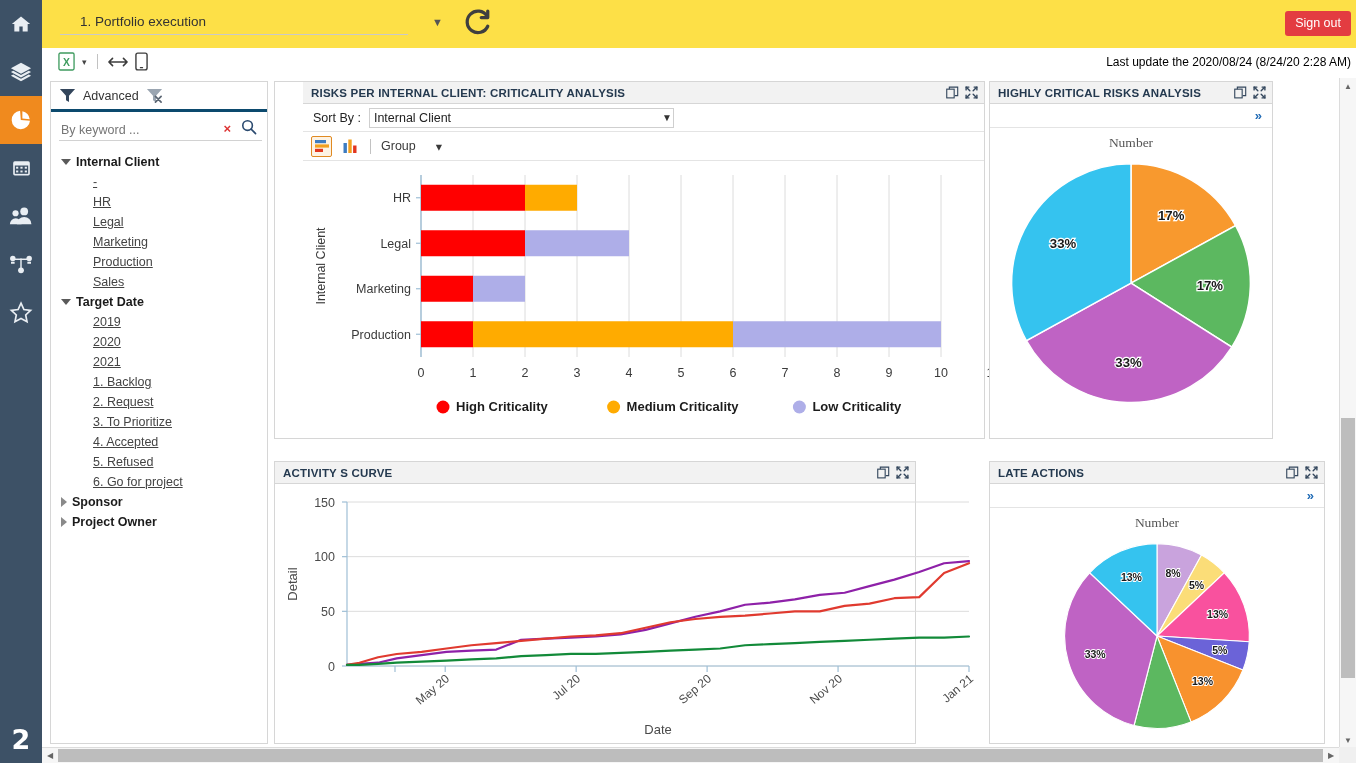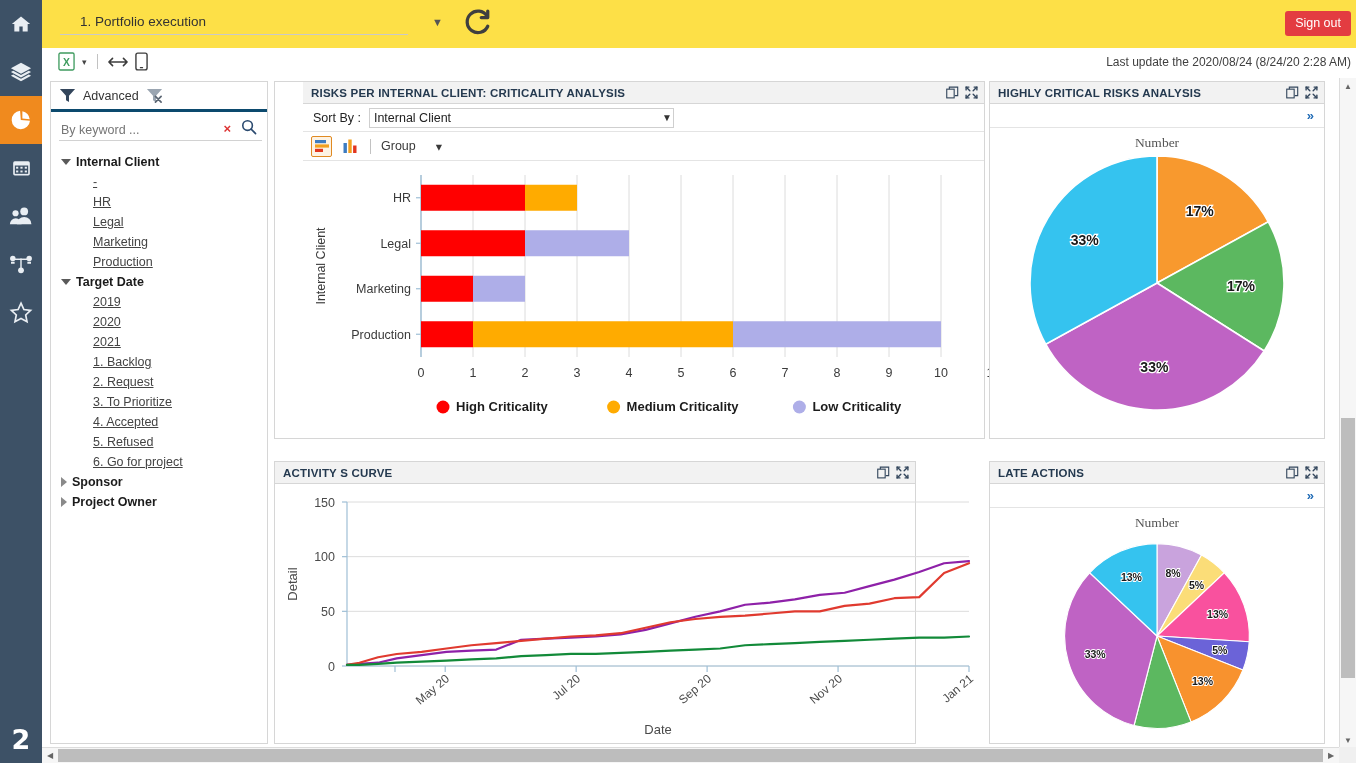--- a/index.html
+++ b/index.html
@@ -68,21 +68,21 @@
   #subbar {
     position: absolute; left: 42px; top: 48px; width: 1314px; height: 30px;
     background: #ffffff;
   }
   #exp-group { position: absolute; left: 16px; top: 4px; display: flex; align-items: center; gap: 7px; }
   .tb-ico { cursor: pointer; display: block; }
   .tb-div { width: 1px; height: 15px; background: #c2c2c2; margin: 0 3px; }
   .tb-caret { font-size: 9px; color: #444; cursor: pointer; }
   #last-update {
     position: absolute; right: 5px; top: 7px;
-    font-size: 12px; color: #404040;
+    font-size: 12px; color: #000000;
   }
 
   
   #ws { position: absolute; left: 42px; top: 78px; width: 1314px; height: 670px; background: #fff; }
 
   .panel {
     position: absolute;
     background: #ffffff;
     border: 1px solid #d6d6d6;
   }
@@ -155,21 +155,21 @@
     display: flex; align-items: center; padding: 0 8px; gap: 7px; background: #fff;
   }
   .ct-btn {
     width: 21px; height: 21px; display: flex; align-items: center; justify-content: center;
     cursor: pointer; border: 1px solid transparent; border-radius: 2px;
   }
   .ct-btn.active { border-color: #e08a22; background: #fdf3e4; }
   #group-btn { font-size: 12.5px; color: #3a3a3a; cursor: pointer; display:flex; align-items:center; gap:20px;}
 
   
-  #pie1-panel { left: 947px; top: 3px; width: 336px; height: 358px; }
+  #pie1-panel { left: 947px; top: 3px; width: 284px; height: 358px; }
   #scurve-panel { left: 232px; top: 383px; width: 642px; height: 283px; }
   #pie2-panel { left: 947px; top: 383px; width: 336px; height: 283px; }
   .subhead {
     height: 24px; border-bottom: 1px solid #e4e4e4; background: #fff;
     display: flex; align-items: center; justify-content: flex-end; padding-right: 10px;
   }
   .chev { color: #1f6ab5; font-size: 13px; font-weight: bold; cursor: pointer; }
   .pie-title {
     text-align: center; font-size: 13.5px; color: #555;
     padding-top: 7px; font-family: "Liberation Serif", serif;
@@ -316,20 +316,21 @@
       <div id="ftree">
           <div class="fgroup">
             <span class="tri open"></span>
             <span>Internal Client</span>
           </div>
           <div class="fitem">-</div>
           <div class="fitem">HR</div>
           <div class="fitem">Legal</div>
           <div class="fitem">Marketing</div>
           <div class="fitem">Production</div>
+          <div class="fitem">Sales</div>
           <div class="fgroup">
             <span class="tri open"></span>
             <span>Target Date</span>
           </div>
           <div class="fitem">2019</div>
           <div class="fitem">2020</div>
           <div class="fitem">2021</div>
           <div class="fitem">1. Backlog</div>
           <div class="fitem">2. Request</div>
           <div class="fitem">3. To Prioritize</div>

